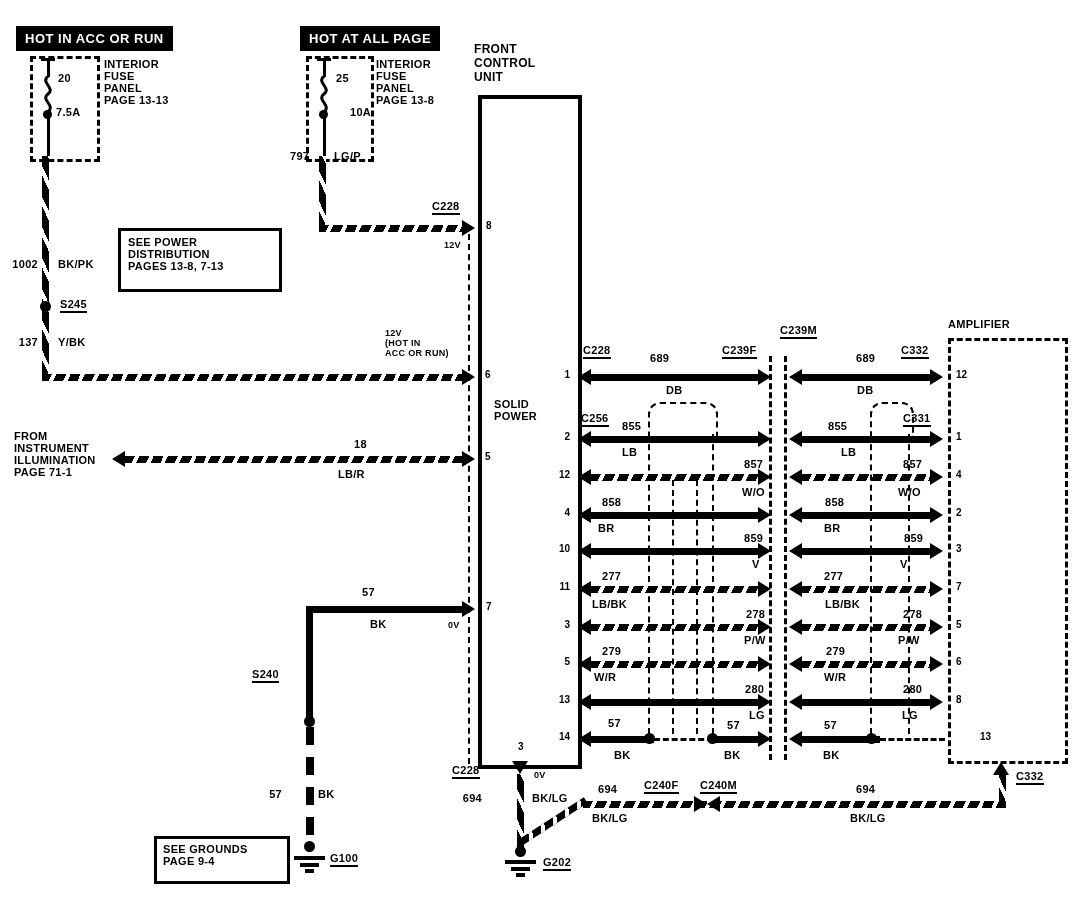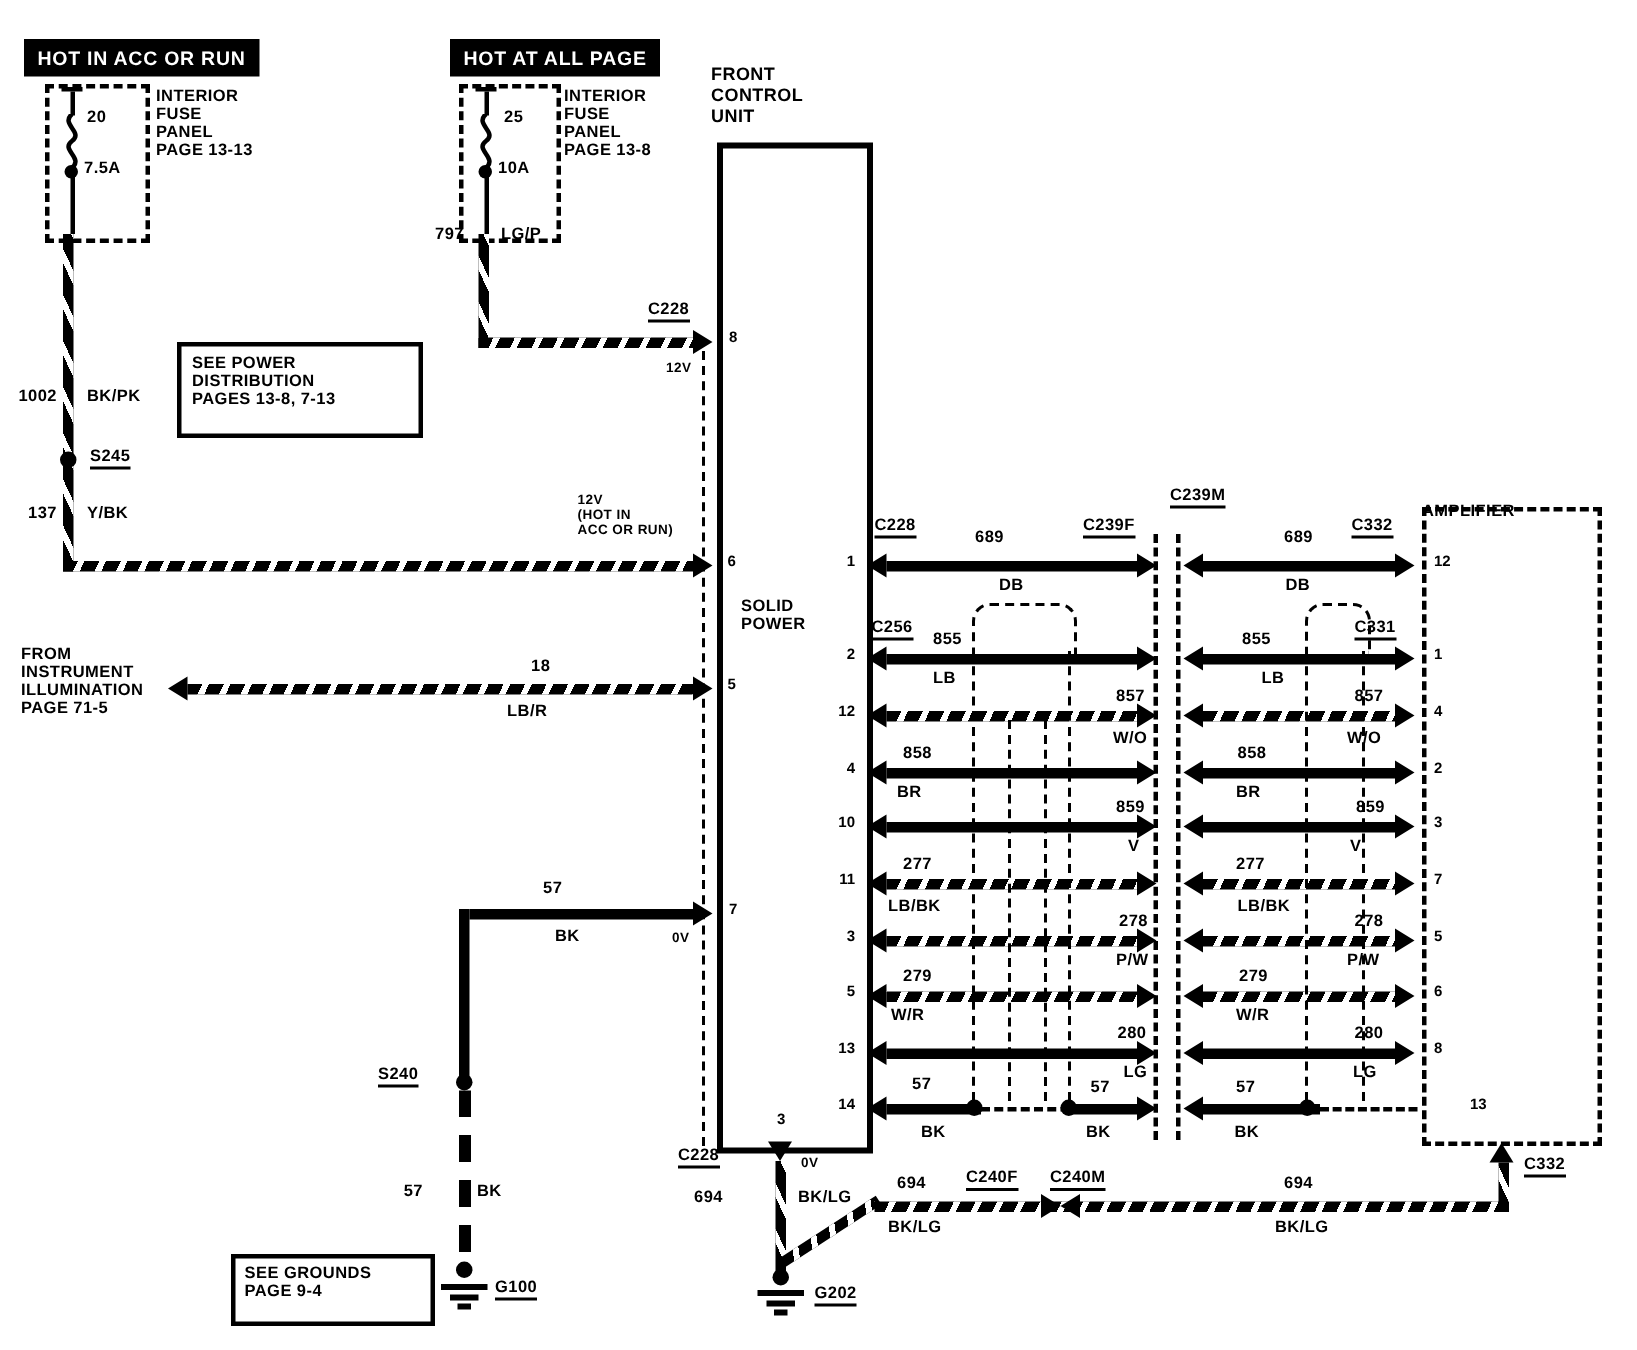--- a/index.html
+++ b/index.html
@@ -65,21 +65,21 @@
 
   <div class="dashbox" style="left:306px;top:56px;width:62px;height:100px"></div>
   <div class="fline" style="left:317px;top:58px;width:14px;height:3px"></div>
   <div class="fline" style="left:323px;top:61px;width:3px;height:16px"></div>
   <svg style="position:absolute;left:314px;top:76px" width="20" height="36" viewBox="0 0 20 36">
       <path d="M10 0 C2 7 18 12 10 18 C2 24 18 29 10 36" fill="none" stroke="#000" stroke-width="3"></path>
     </svg>
   <div class="dot" style="left:319px;top:110px;width:9px;height:9px"></div>
   <div class="fline" style="left:323px;top:116px;width:3px;height:40px"></div>
   <span class="t" style="left:336px;top:72px">25</span>
-  <span class="t" style="left:332px;top:106px">10A</span>
+  <span class="t" style="left:350px;top:106px">10A</span>
   <span class="t pre" style="left:376px;top:58px">INTERIOR
 FUSE
 PANEL
 PAGE  13-8</span>
 
   <div class="wvh" style="left:42px;top:156px;height:225px"></div>
   <div class="wh" style="left:42px;top:374px;width:420px"></div>
   <div class="tr" style="left:462px;top:369px"></div>
   <span class="t ra" style="left:2px;top:258px;width:36px">1002</span>
   <span class="t" style="left:58px;top:258px">BK/PK</span>
@@ -97,21 +97,21 @@
   <div class="wh" style="left:319px;top:225px;width:143px"></div>
   <div class="tr" style="left:462px;top:220px"></div>
   <span class="t" style="left:290px;top:150px">797</span>
   <span class="t" style="left:334px;top:150px">LG/P</span>
   <span class="t u" style="left:432px;top:200px">C228</span>
   <span class="t9 t" style="left:444px;top:240px">12V</span>
 
   <span class="t pre" style="left:14px;top:430px">FROM
 INSTRUMENT
 ILLUMINATION
-PAGE  71-5</span>
+PAGE  71-1</span>
   <div class="tl" style="left:112px;top:451px"></div>
   <div class="wh" style="left:125px;top:456px;width:337px"></div>
   <div class="tr" style="left:462px;top:451px"></div>
   <span class="t" style="left:354px;top:438px">18</span>
   <span class="t" style="left:338px;top:468px">LB/R</span>
 
   <span class="t t9 pre" style="left:385px;top:328px">12V
 (HOT IN
 ACC OR RUN)</span>
 
@@ -128,21 +128,21 @@
   <span class="tp la" style="left:486px;top:602px">7</span>
   <span class="tp la" style="left:518px;top:742px">3</span>
 
   <div class="w" style="left:313px;top:606px;width:149px"></div>
   <div class="tr" style="left:462px;top:601px"></div>
   <span class="t9 t" style="left:448px;top:620px">0V</span>
   <span class="t" style="left:362px;top:586px">57</span>
   <span class="t" style="left:370px;top:618px">BK</span>
   <div class="wv" style="left:306px;top:606px;height:118px"></div>
   <div class="dot" style="left:304px;top:716px;width:11px;height:11px"></div>
-  <span class="t u" style="left:252px;top:710px">S240</span>
+  <span class="t u" style="left:252px;top:668px">S240</span>
   <div class="wvgap" style="left:306px;top:727px;height:118px"></div>
   <span class="t ra" style="left:254px;top:788px;width:28px">57</span>
   <span class="t" style="left:318px;top:788px">BK</span>
   <div>
     <div class="dot" style="left:304px;top:841px;width:11px;height:11px"></div>
     <div class="bar" style="left:294px;top:856px;width:31px"></div>
     <div class="bar" style="left:300px;top:863px;width:19px"></div>
     <div class="bar" style="left:305px;top:869px;width:9px"></div>
   </div>
   <span class="t u" style="left:330px;top:852px">G100</span>
@@ -298,21 +298,21 @@
   <div class="dot" style="left:707px;top:733px;width:11px;height:11px"></div>
 
   <div class="arc" style="left:870px;top:402px;width:40px;height:32px"></div>
   <div class="dashv2" style="left:870px;top:434px;height:300px"></div>
   <div class="dashv2" style="left:908px;top:434px;height:300px"></div>
   <div class="dot" style="left:866px;top:733px;width:11px;height:11px"></div>
 
   <div class="dashv" style="left:769px;top:356px;height:404px"></div>
   <div class="dashv" style="left:784px;top:356px;height:404px"></div>
 
-  <span class="t" style="left:948px;top:335px">AMPLIFIER</span>
+  <span class="t" style="left:948px;top:318px">AMPLIFIER</span>
   <div class="dashbox" style="left:948px;top:338px;width:114px;height:420px"></div>
   <span class="tp la" style="left:980px;top:732px">13</span>
   <div class="tu" style="left:993px;top:762px"></div>
   <div class="wvh" style="left:999px;top:775px;height:33px"></div>
   <span class="t u" style="left:1016px;top:770px">C332</span>
 
   <div class="td" style="left:512px;top:761px"></div>
   <span class="t u" style="left:452px;top:764px">C228</span>
   <span class="t9 t" style="left:534px;top:770px">0V</span>
   <div class="wvh" style="left:517px;top:774px;height:76px"></div>

